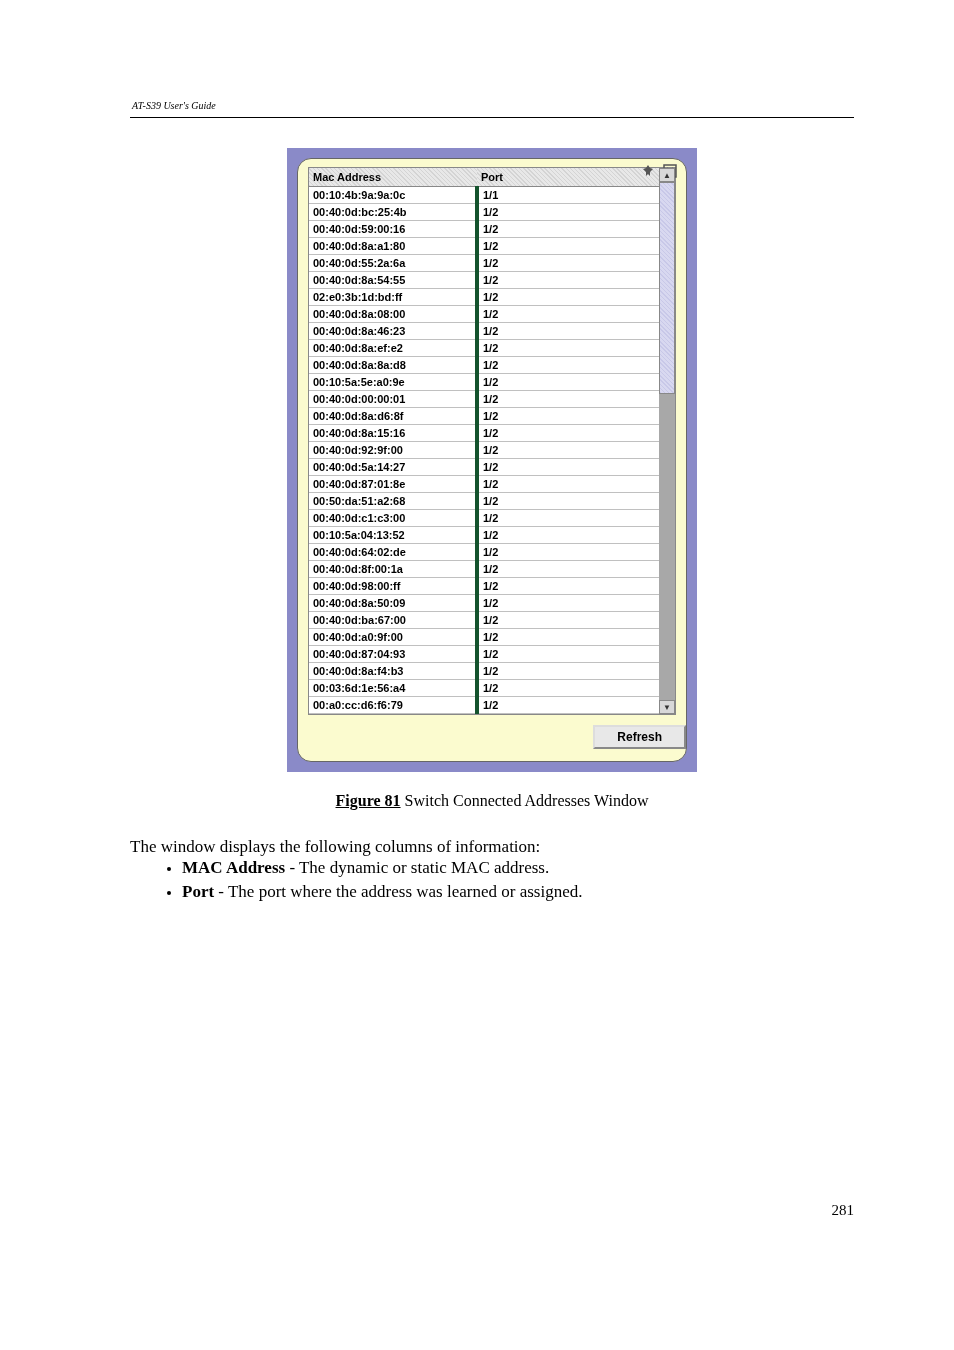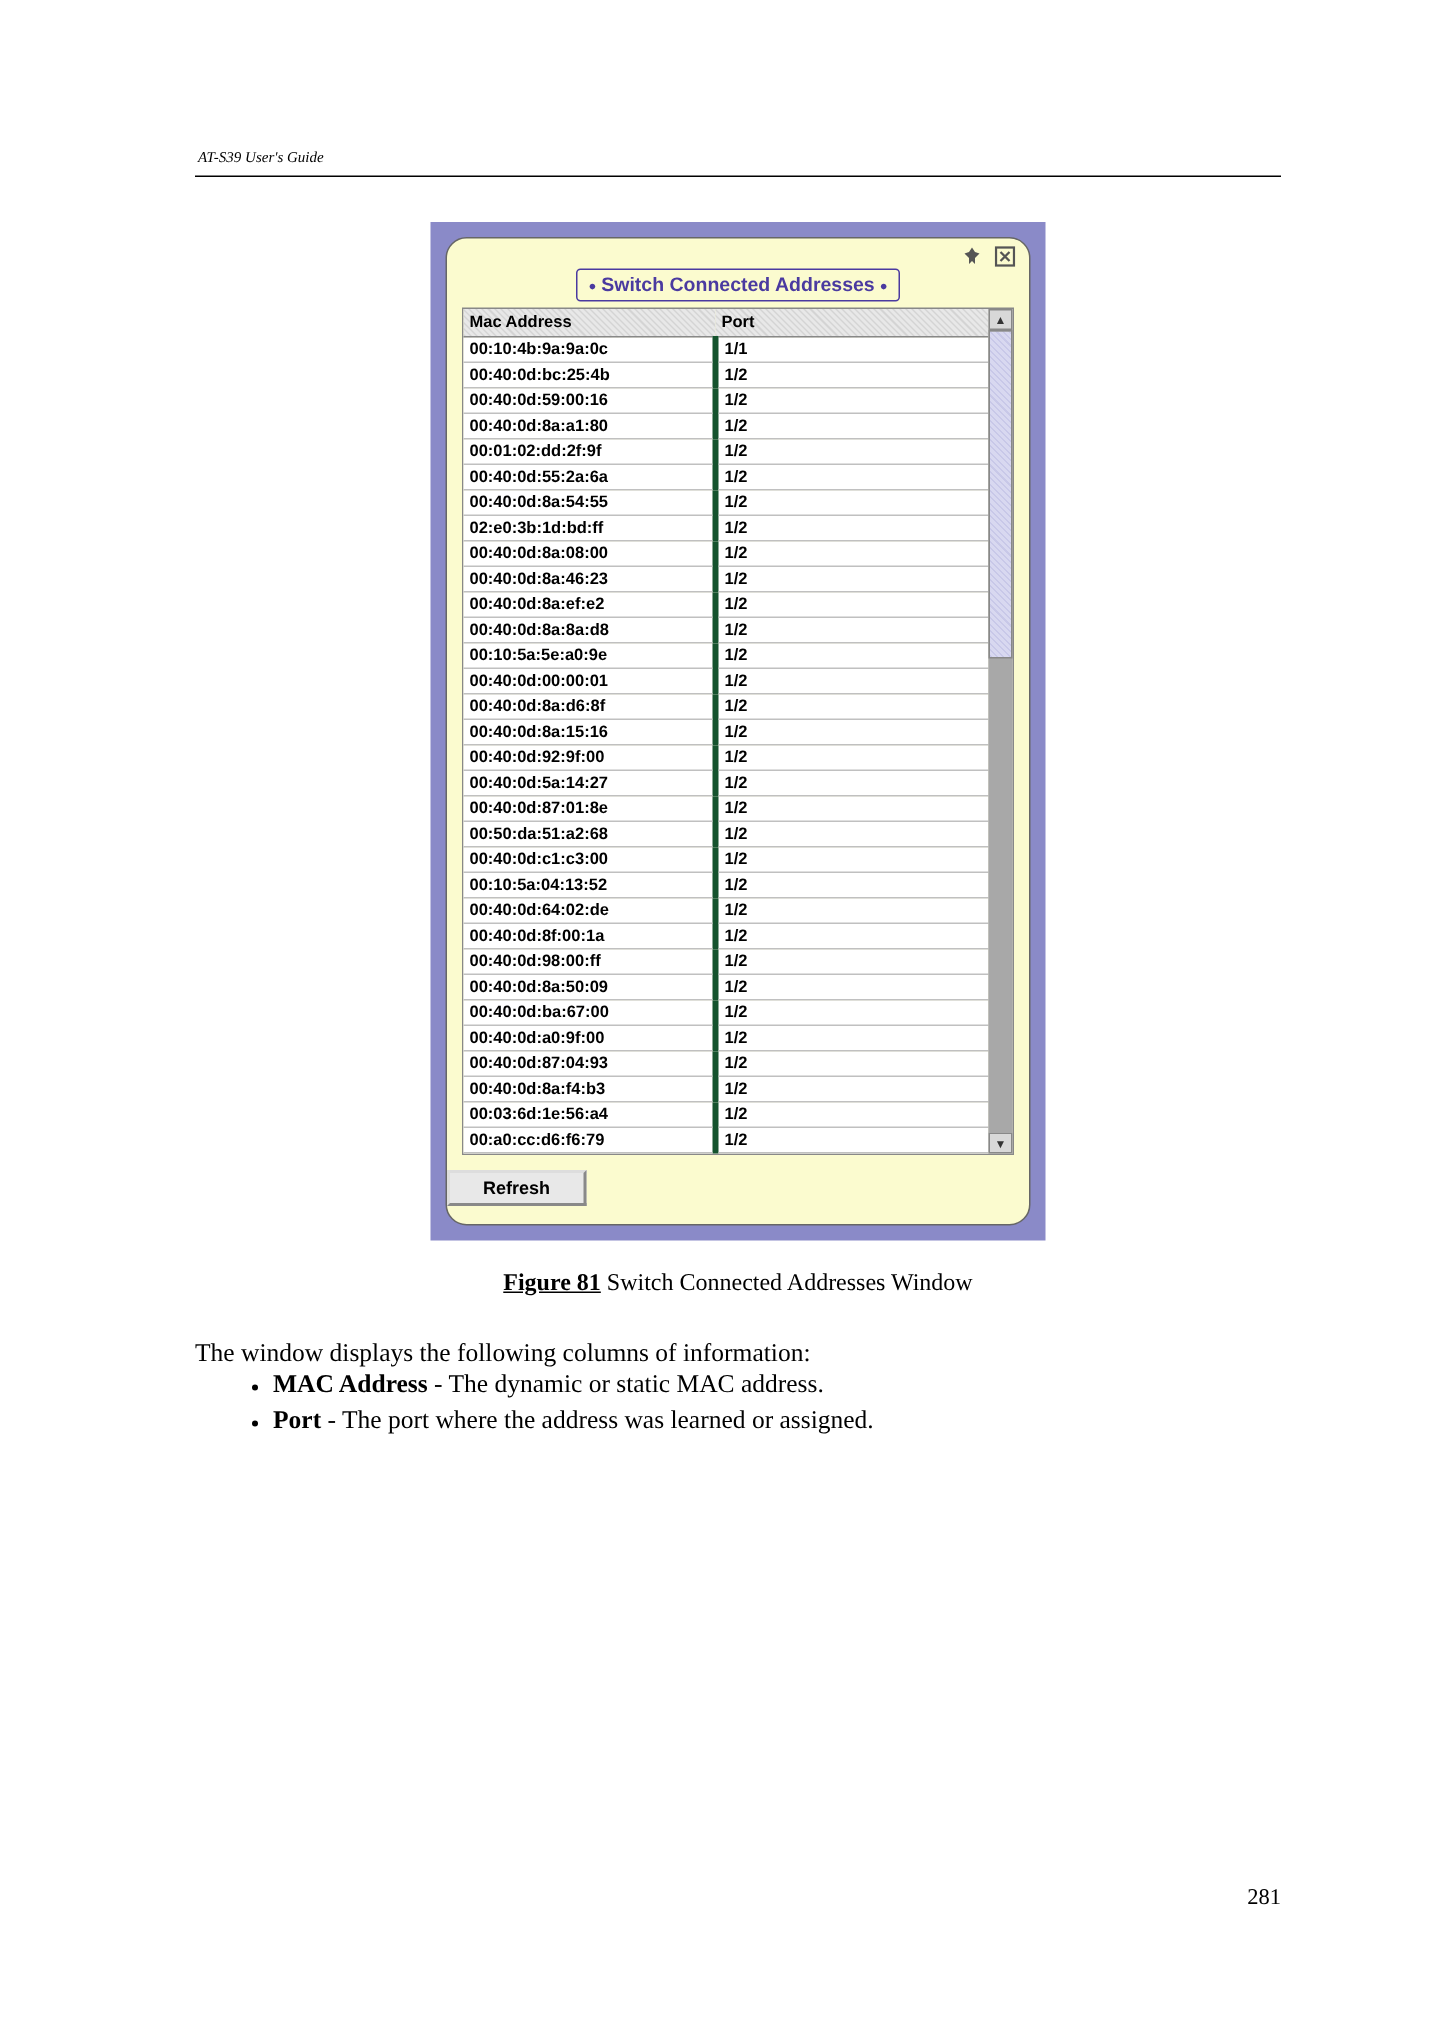--- a/index.html
+++ b/index.html
@@ -122,21 +122,21 @@
   .scroll-track { flex: 1; background: #a8a8a8; position: relative; }
   .scroll-thumb {
     position: absolute;
     top: 0; left: 0; right: 0;
     height: 41%;
     background: repeating-linear-gradient(45deg, #c8c8e8 0, #c8c8e8 1px, #d8d8f0 1px, #d8d8f0 3px);
     border: 1px solid #888;
   }
   .refresh-row {
     display: flex;
-    justify-content: flex-start;
+    justify-content: flex-end;
     margin-top: 10px;
   }
   .refresh-btn {
     font-family: Arial, sans-serif;
     font-size: 12px;
     font-weight: bold;
     background: #e8e8e8;
     border: 2px outset #ddd;
     padding: 3px 22px;
     cursor: pointer;
@@ -178,23 +178,20 @@
                 <path d="M7 1 L9 4 L12 5 L9 8 L9 12 L7 10 L5 12 L5 8 L2 5 L5 4 Z" fill="#555"></path>
               </svg>
           </span>
           <span class="icon-btn">
             <svg width="14" height="14" viewBox="0 0 14 14">
                 <rect x="1" y="1" width="12" height="12" fill="none" stroke="#555" stroke-width="1.5"></rect>
                 <path d="M4 4 L10 10 M10 4 L4 10" stroke="#555" stroke-width="1.5"></path>
               </svg>
           </span>
         </div>
-        <div class="panel-title-wrap">
-          <span class="panel-title"><span class="dot">•</span> <span>Switch Connected Addresses</span> <span class="dot">•</span></span>
-        </div>
         <div class="table-box">
           <div class="table-main">
             <table>
               <thead>
                 <tr>
                   <th>Mac Address</th>
                   <th>Port</th>
                 </tr>
               </thead>
               <tbody id="mac-tbody">
@@ -205,24 +202,20 @@
                   <tr>
                     <td>00:40:0d:bc:25:4b</td>
                     <td>1/2</td>
                   </tr>
                   <tr>
                     <td>00:40:0d:59:00:16</td>
                     <td>1/2</td>
                   </tr>
                   <tr>
                     <td>00:40:0d:8a:a1:80</td>
-                    <td>1/2</td>
-                  </tr>
-                  <tr>
-                    <td>00:01:02:dd:2f:9f</td>
                     <td>1/2</td>
                   </tr>
                   <tr>
                     <td>00:40:0d:55:2a:6a</td>
                     <td>1/2</td>
                   </tr>
                   <tr>
                     <td>00:40:0d:8a:54:55</td>
                     <td>1/2</td>
                   </tr>

